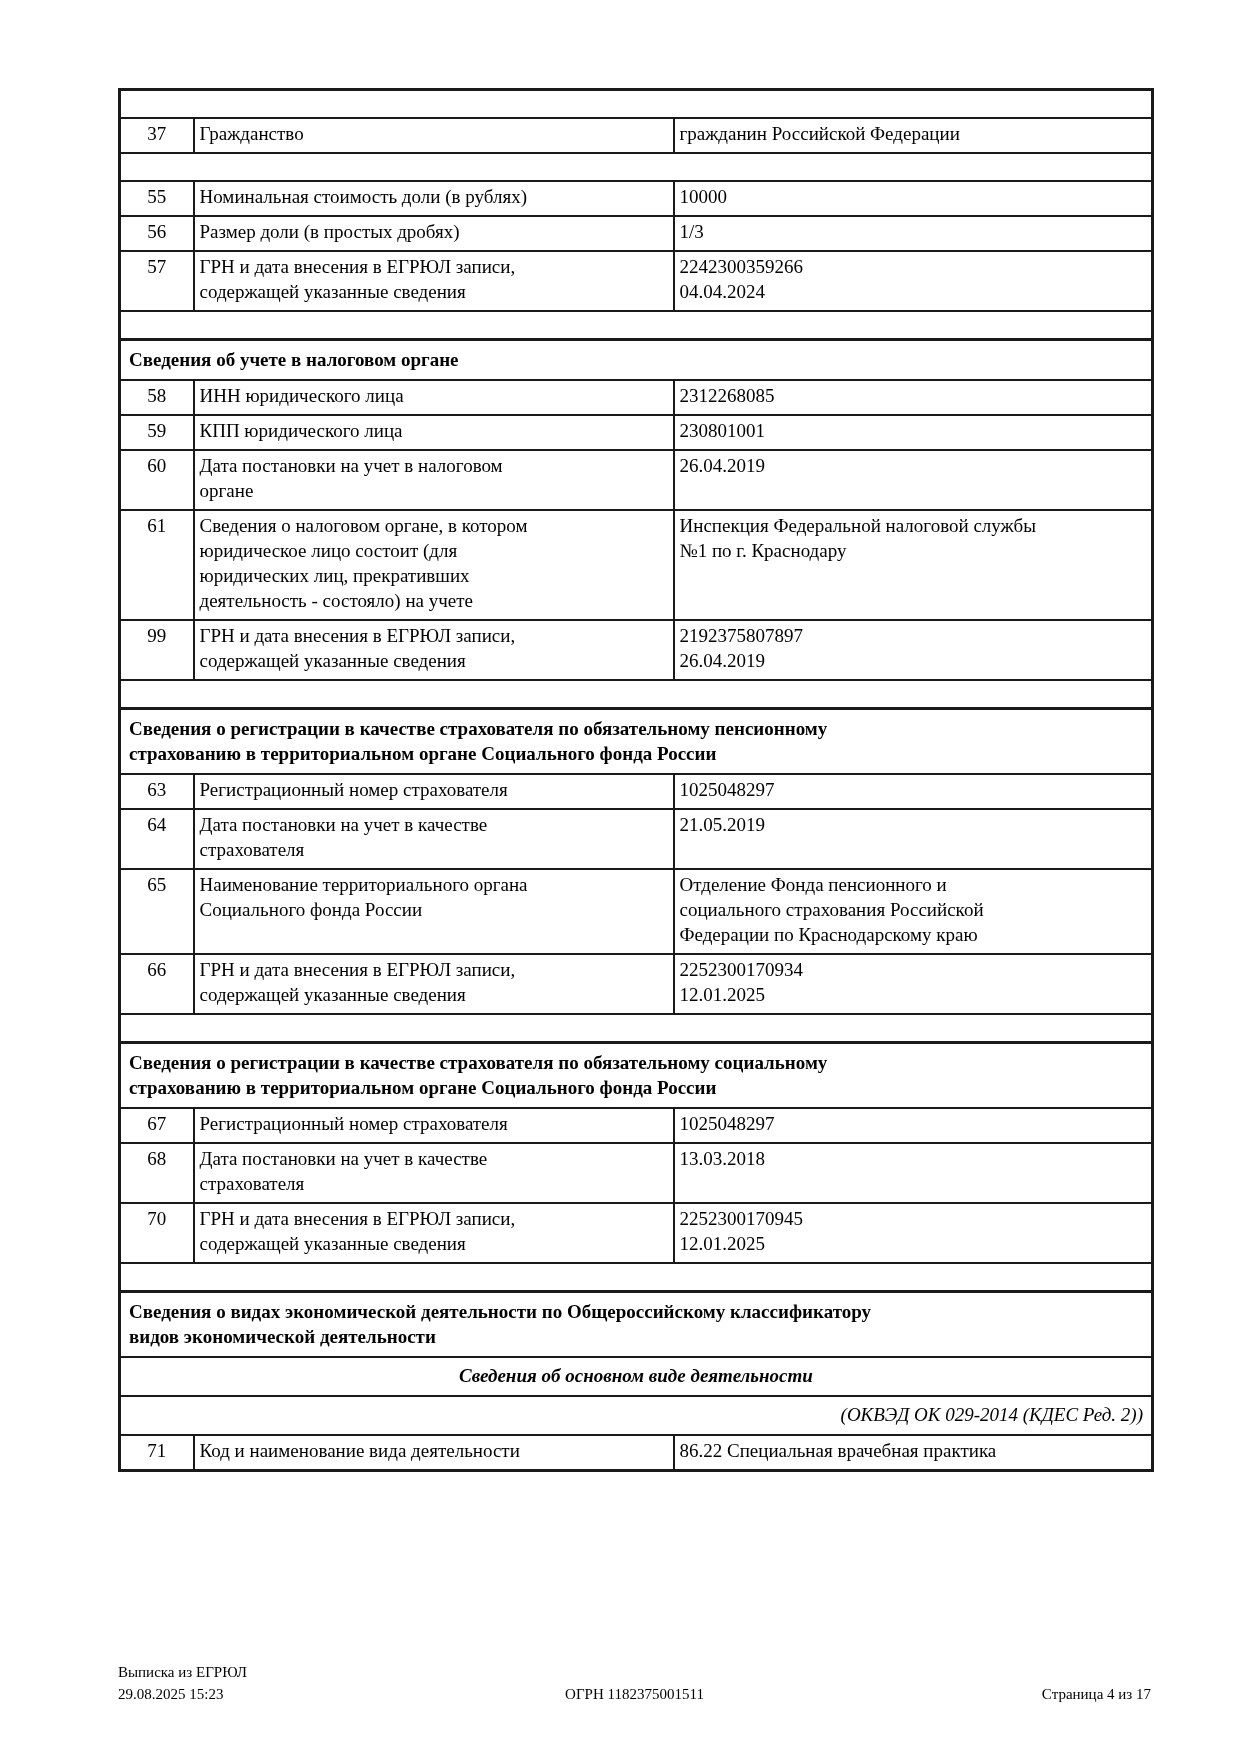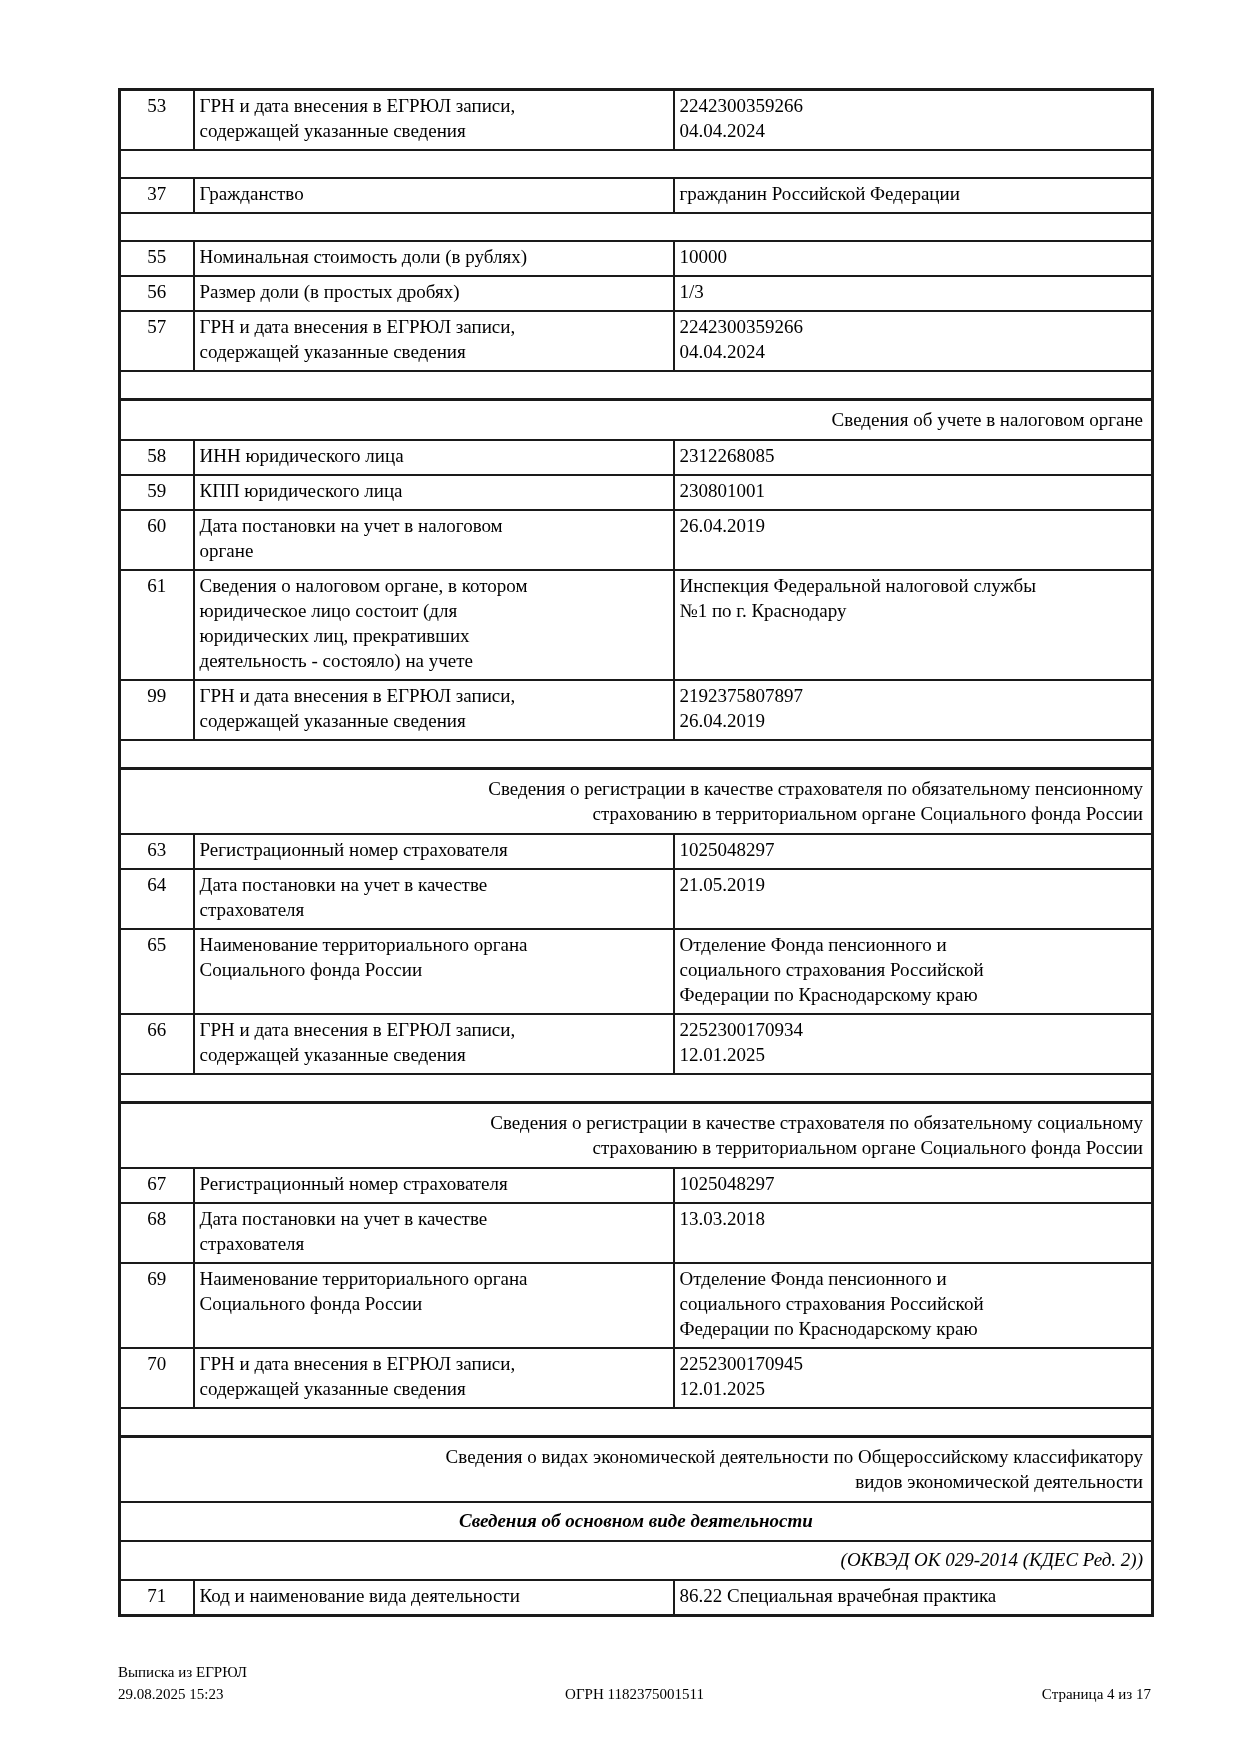--- a/index.html
+++ b/index.html
@@ -38,22 +38,22 @@
     padding-left: 2px;
     padding-right: 2px;
   }
   td.label-cell { padding-right: 12px; }
   td.value-cell { padding-right: 5px; }
   tr.spacer-row td {
     height: 26px;
     padding: 0;
   }
   td.section {
-    text-align: right;
-    font-weight: normal;
+    text-align: left;
+    font-weight: bold;
     padding: 6px 8px 7px 8px;
     border-top-width: 3px;
   }
   td.sub-bi {
     text-align: center;
     font-weight: bold;
     font-style: italic;
     padding: 5px 8px 7px 8px;
     margin-top: 12px;
   }
@@ -78,31 +78,20 @@
 </head>
 <body>
 
 <table class="doc-table">
   <colgroup>
     <col style="width:74px">
     <col style="width:480px">
     <col style="width:479px">
   </colgroup>
   <tbody id="table-body">
-      <tr>
-        <td class="num-cell">53</td>
-        <td class="label-cell">
-          <div class="cell-line">ГРН и дата внесения в ЕГРЮЛ записи,</div>
-          <div class="cell-line">содержащей указанные сведения</div>
-        </td>
-        <td class="value-cell">
-          <div class="cell-line">2242300359266</div>
-          <div class="cell-line">04.04.2024</div>
-        </td>
-      </tr>
       <tr class="spacer-row">
         <td colspan="3"></td>
       </tr>
       <tr>
         <td class="num-cell">37</td>
         <td class="label-cell">
           <div class="cell-line">Гражданство</div>
         </td>
         <td class="value-cell">
           <div class="cell-line">гражданин Российской Федерации</div>
@@ -270,32 +259,20 @@
         </td>
       </tr>
       <tr>
         <td class="num-cell">68</td>
         <td class="label-cell">
           <div class="cell-line">Дата постановки на учет в качестве</div>
           <div class="cell-line">страхователя</div>
         </td>
         <td class="value-cell">
           <div class="cell-line">13.03.2018</div>
-        </td>
-      </tr>
-      <tr>
-        <td class="num-cell">69</td>
-        <td class="label-cell">
-          <div class="cell-line">Наименование территориального органа</div>
-          <div class="cell-line">Социального фонда России</div>
-        </td>
-        <td class="value-cell">
-          <div class="cell-line">Отделение Фонда пенсионного и</div>
-          <div class="cell-line">социального страхования Российской</div>
-          <div class="cell-line">Федерации по Краснодарскому краю</div>
         </td>
       </tr>
       <tr>
         <td class="num-cell">70</td>
         <td class="label-cell">
           <div class="cell-line">ГРН и дата внесения в ЕГРЮЛ записи,</div>
           <div class="cell-line">содержащей указанные сведения</div>
         </td>
         <td class="value-cell">
           <div class="cell-line">2252300170945</div>

